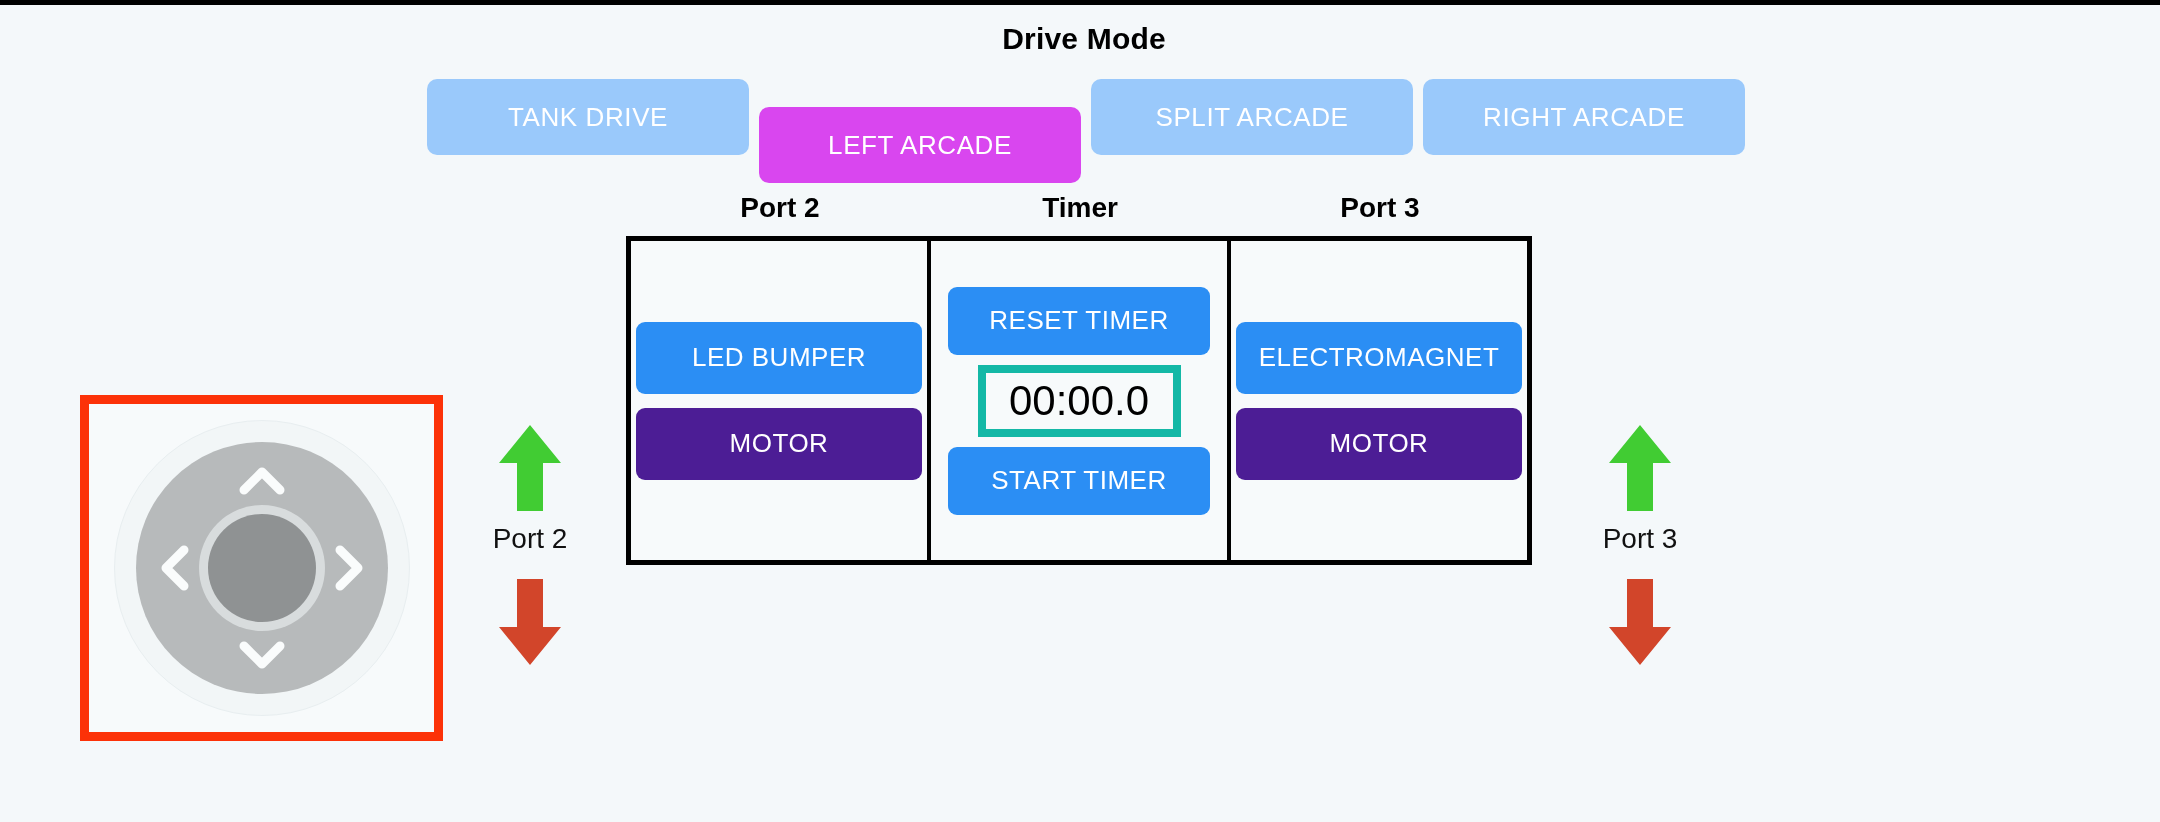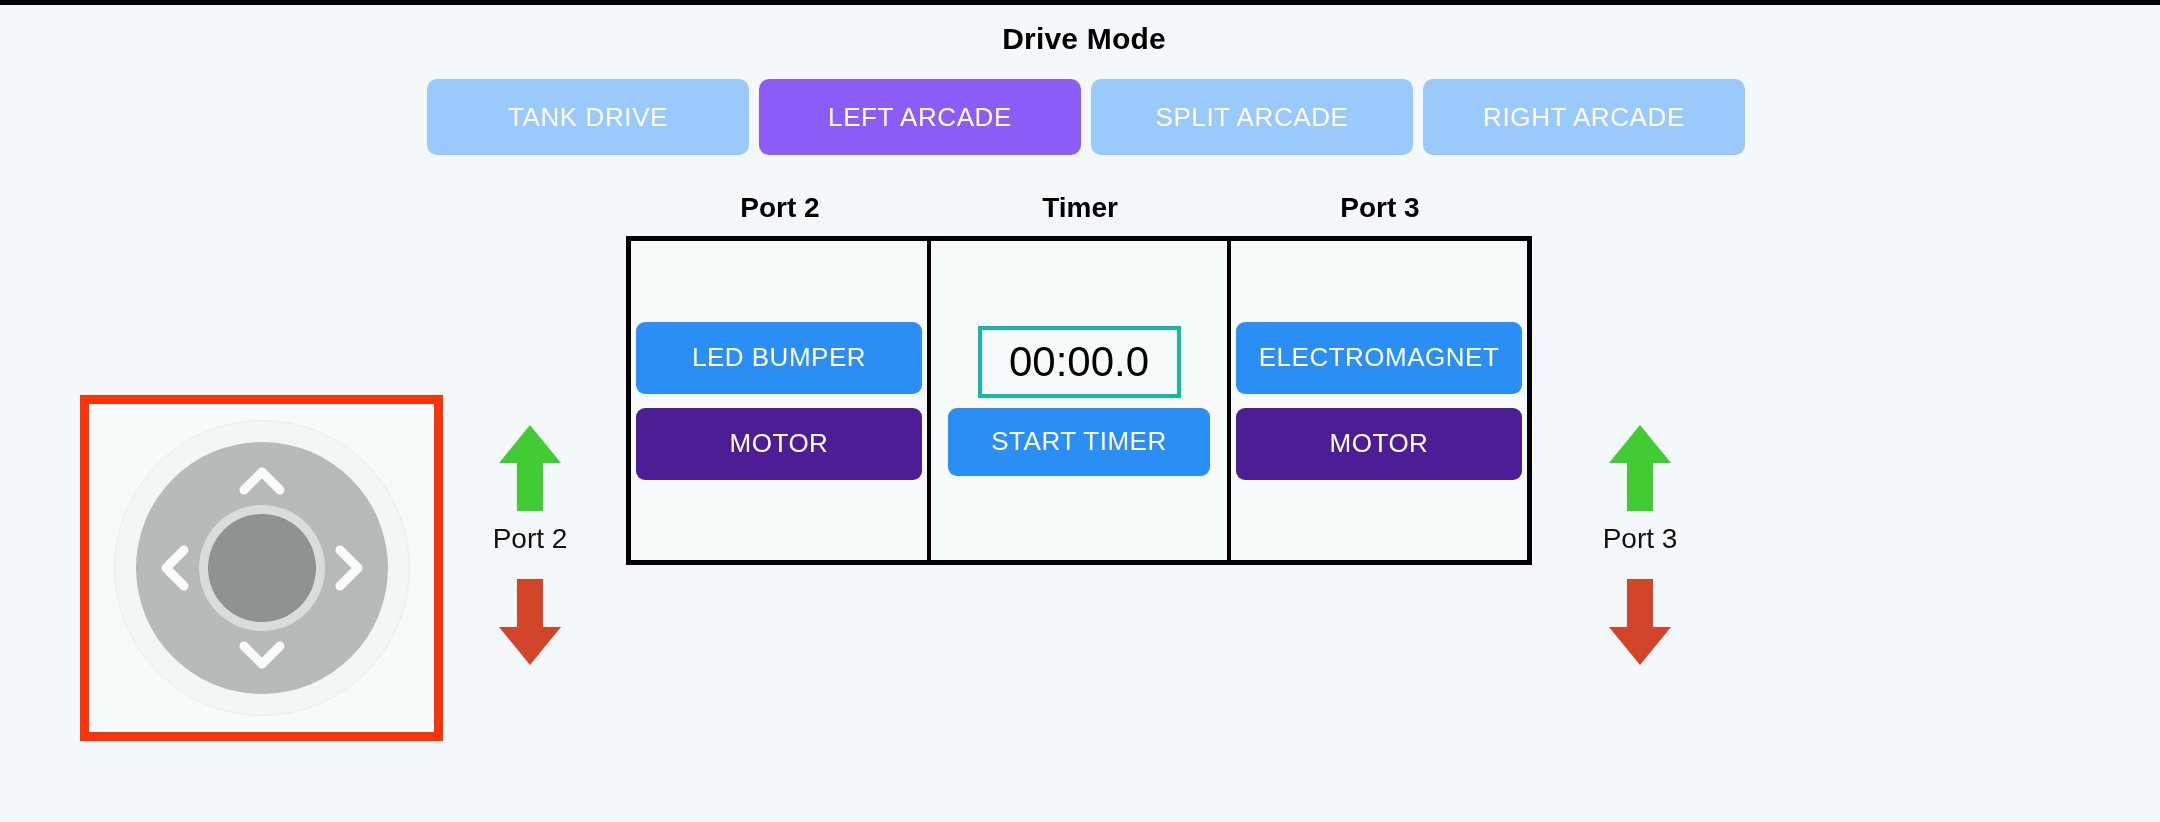--- a/index.html
+++ b/index.html
@@ -55,21 +55,22 @@
     justify-content: center;
     font-size: 26px;
     color: #ffffff;
     letter-spacing: 0.6px;
     background: #9ac9fb;
     font-family: "Liberation Sans", sans-serif;
     cursor: pointer;
     padding: 0;
   }
   .mode-btn.active {
-    background: #8b5cf6;
+    background: #d946ef;
+    margin-top: 28px;
   }
 
   
   .col-label {
     position: absolute;
     font-size: 28px;
     font-weight: bold;
     color: #000000;
     text-align: center;
     width: 300px;
@@ -150,21 +151,21 @@
     color: #ffffff;
     background: #2b8ef4;
     letter-spacing: 0.5px;
     font-family: "Liberation Sans", sans-serif;
     cursor: pointer;
     padding: 0;
   }
   #timer-display {
     width: 203px;
     height: 72px;
-    border: 4px solid #14b8a6;
+    border: 8px solid #14b8a6;
     box-sizing: border-box;
     background: #f7fafb;
     display: flex;
     align-items: center;
     justify-content: center;
     font-size: 42px;
     color: #000000;
     letter-spacing: 0px;
   }
 
@@ -274,20 +275,21 @@
 
   <div class="panel-col">
     <div class="port-stack">
       <button class="port-btn active">LED BUMPER</button>
       <button class="port-btn">MOTOR</button>
     </div>
   </div>
 
   <div class="panel-col middle">
     <div class="timer-stack">
+      <button class="timer-btn">RESET TIMER</button>
       <div id="timer-display">00:00.0</div>
       <button class="timer-btn">START TIMER</button>
     </div>
   </div>
 
   <div class="panel-col">
     <div class="port-stack">
       <button class="port-btn active">ELECTROMAGNET</button>
       <button class="port-btn">MOTOR</button>
     </div>

